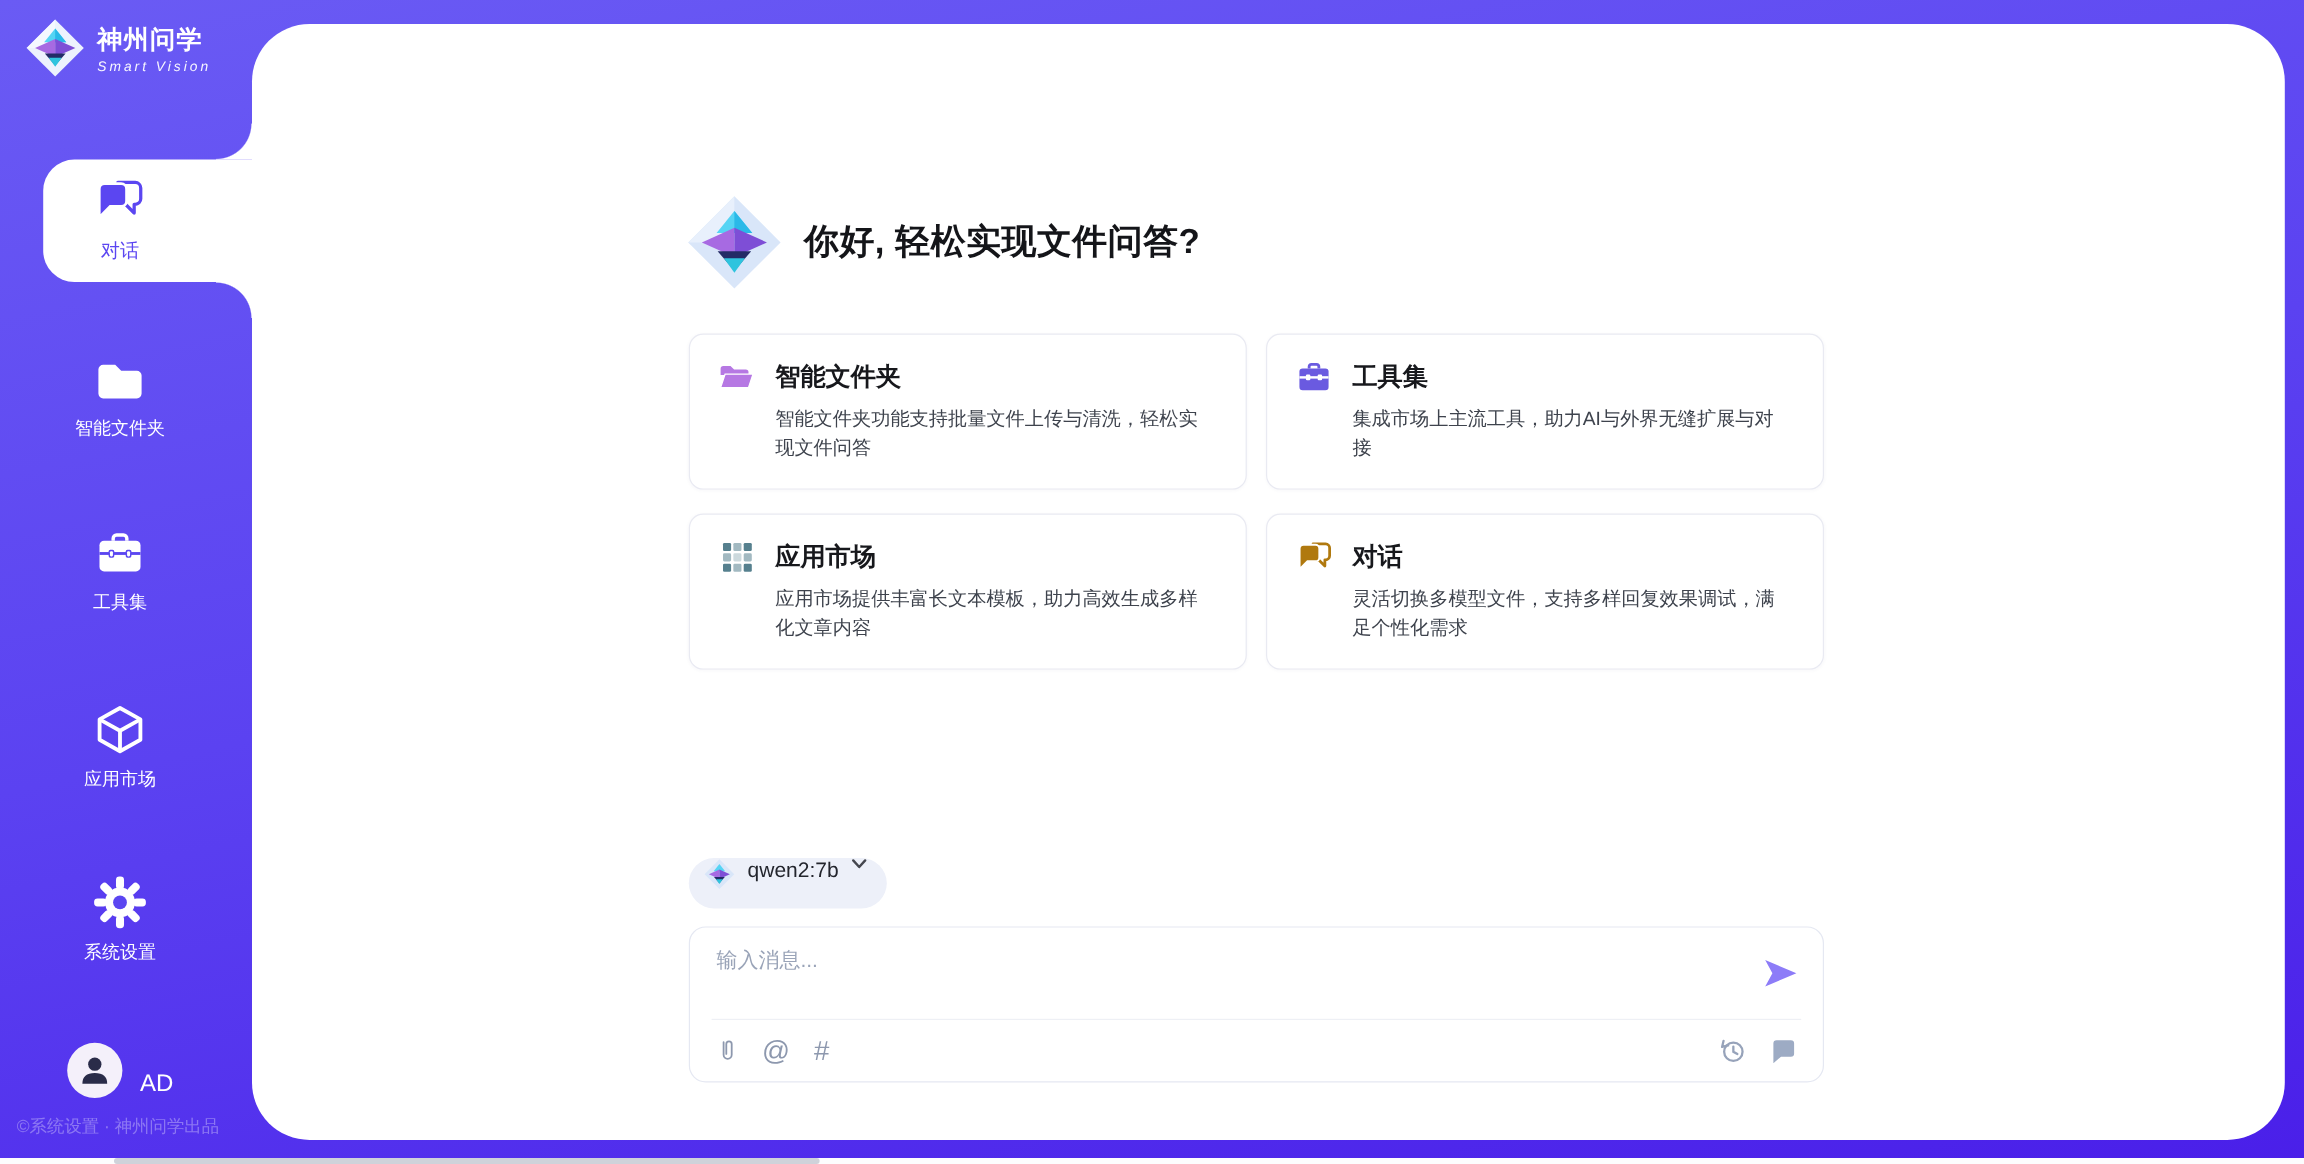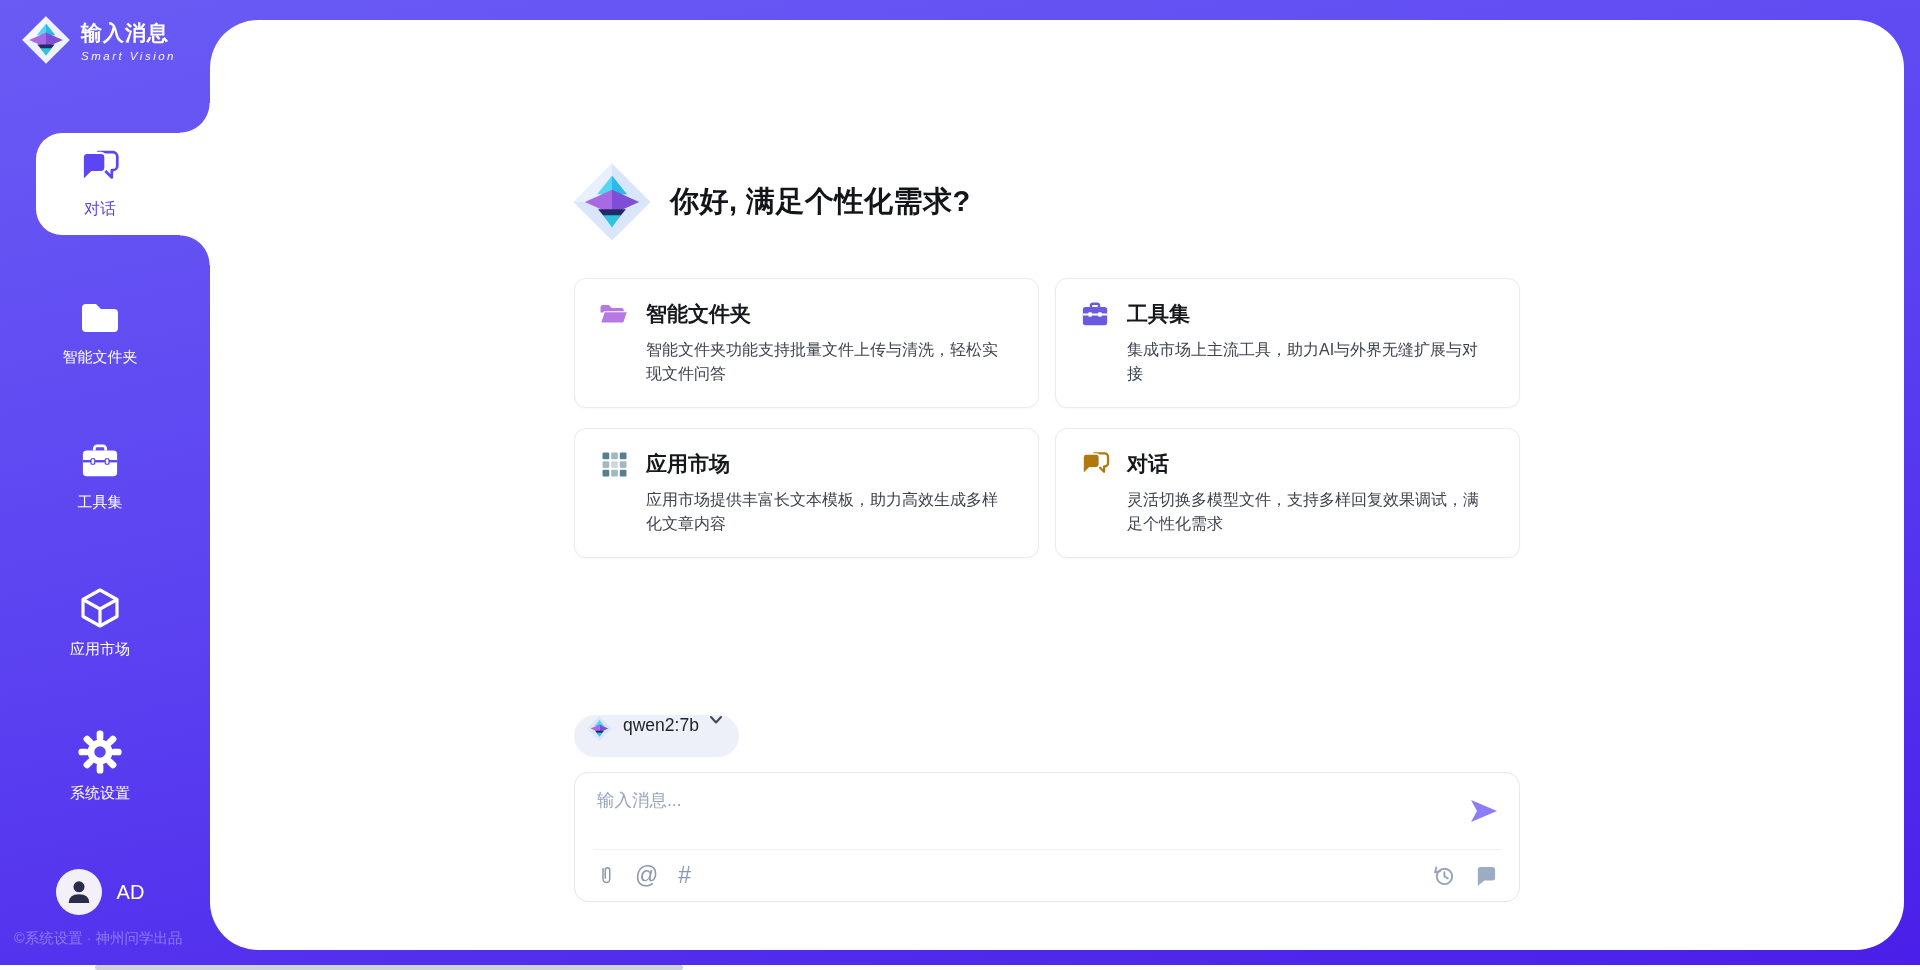--- a/index.html
+++ b/index.html
@@ -26,21 +26,21 @@
   .nav-item { position:absolute; left:0; width:200px; display:flex; flex-direction:column;
               align-items:center; gap:9px; cursor:pointer; color:#fff; }
   .nav-item .nav-ic { width:46px; height:46px; display:flex; align-items:center; justify-content:center; }
   .nav-item .nav-label { font-size:15px; }
   .nav-item.active { color:#5b46f1; }
   .nav-item.active .nav-label { font-size:16px; font-weight:500; }
   .ni-chat { top:144px; } .ni-folders { top:293px; } .ni-tools { top:438px; }
   .ni-market { top:585px; } .ni-settings { top:729px; }
 
   .user-row { position:absolute; top:869px; left:0; width:200px; display:flex;
-              align-items:center; justify-content:center; gap:15px; cursor:pointer; }
+              align-items:flex-end; justify-content:center; gap:15px; cursor:pointer; }
   .avatar { width:46px; height:46px; border-radius:50%; background:#f4f0fa;
             display:flex; align-items:center; justify-content:center; }
   .user-initials { color:#fff; font-size:20px; font-weight:500; }
   .copyright { position:absolute; top:929px; left:14px; font-size:14.5px; color:rgba(255,255,255,.33); white-space:nowrap; }
 
   
   .main-panel { position:absolute; left:210px; top:20px; width:1694px; height:930px;
                 background:#fff; border-radius:48px; z-index:1; }
 
   .hero { position:absolute; left:360px; top:140px; display:flex; align-items:center; gap:16px; }
@@ -94,21 +94,21 @@
       <polygon points="24,2 46,24 24,46 2,24" fill="#edf2fd"></polygon>
       <polygon points="24,2 2,24 24,24" fill="#f6f9ff" opacity="0.8"></polygon>
       <polygon points="24,9 32.5,19.5 15.5,19.5" fill="#55d4f4"></polygon>
       <polygon points="24,9 32.5,19.5 24,19.5" fill="#2ab9e8"></polygon>
       <polygon points="8.5,24 24,17 24,31" fill="#a76ae2"></polygon>
       <polygon points="24,17 39.5,24 24,31" fill="#7e4ed6"></polygon>
       <polygon points="16,28.2 32,28.2 24,37.5" fill="#232b66"></polygon>
       <polygon points="19,31.5 29,31.5 24,38.5" fill="#2fc4de"></polygon>
     </svg>
     <div>
-      <div class="brand-title">输入消息</div>
+      <div class="brand-title">神州问学</div>
       <div class="brand-sub">Smart Vision</div>
     </div>
   </div>
 
   <div class="tab-bg">
     <div class="fillet top"></div>
     <div class="fillet bottom"></div>
   </div>
 
   <div class="nav-item active ni-chat">
@@ -194,21 +194,21 @@
     <svg class="hero-gem" viewBox="0 0 48 48">
       <polygon points="24,2 46,24 24,46 2,24" fill="#d9e6f9"></polygon>
       <polygon points="24,2 2,24 24,24" fill="#e9f1fc" opacity="0.9"></polygon>
       <polygon points="24,9 32.5,19.5 15.5,19.5" fill="#55d4f4"></polygon>
       <polygon points="24,9 32.5,19.5 24,19.5" fill="#2ab9e8"></polygon>
       <polygon points="8.5,24 24,17 24,31" fill="#a76ae2"></polygon>
       <polygon points="24,17 39.5,24 24,31" fill="#7e4ed6"></polygon>
       <polygon points="16,28.2 32,28.2 24,37.5" fill="#232b66"></polygon>
       <polygon points="19,31.5 29,31.5 24,38.5" fill="#2fc4de"></polygon>
     </svg>
-    <h1 class="hero-title">你好, 满足个性化需求?</h1>
+    <h1 class="hero-title">你好, 轻松实现文件问答?</h1>
   </div>
 
   <div class="cards">
 
     <div class="card">
       <div class="card-head">
         <span class="card-icon">
           <svg viewBox="0 0 40 34" width="30" height="26">
             <g fill="#b678e3">
               <path d="M2 8 a3 3 0 0 1 3 -3 h8 l4 4 h13 a3 3 0 0 1 3 3 v3 H2 z"></path>

